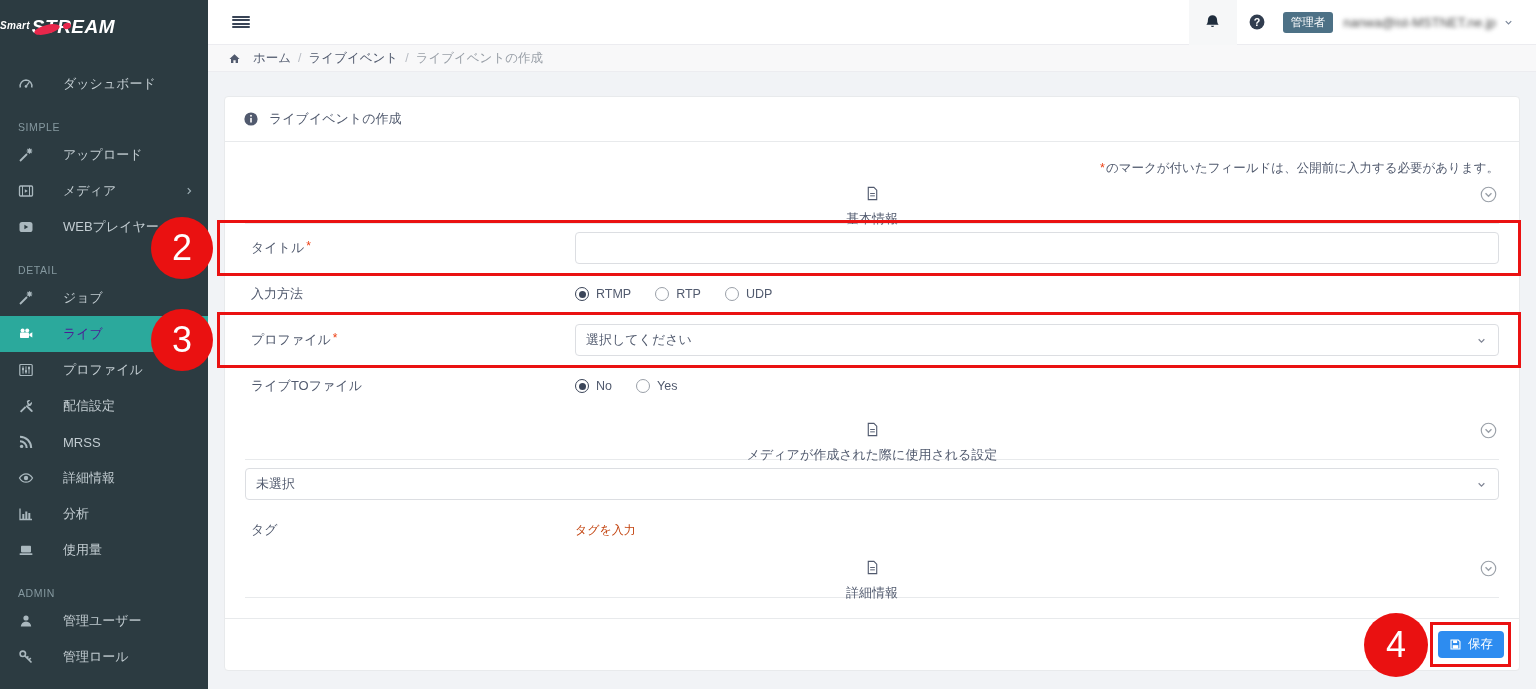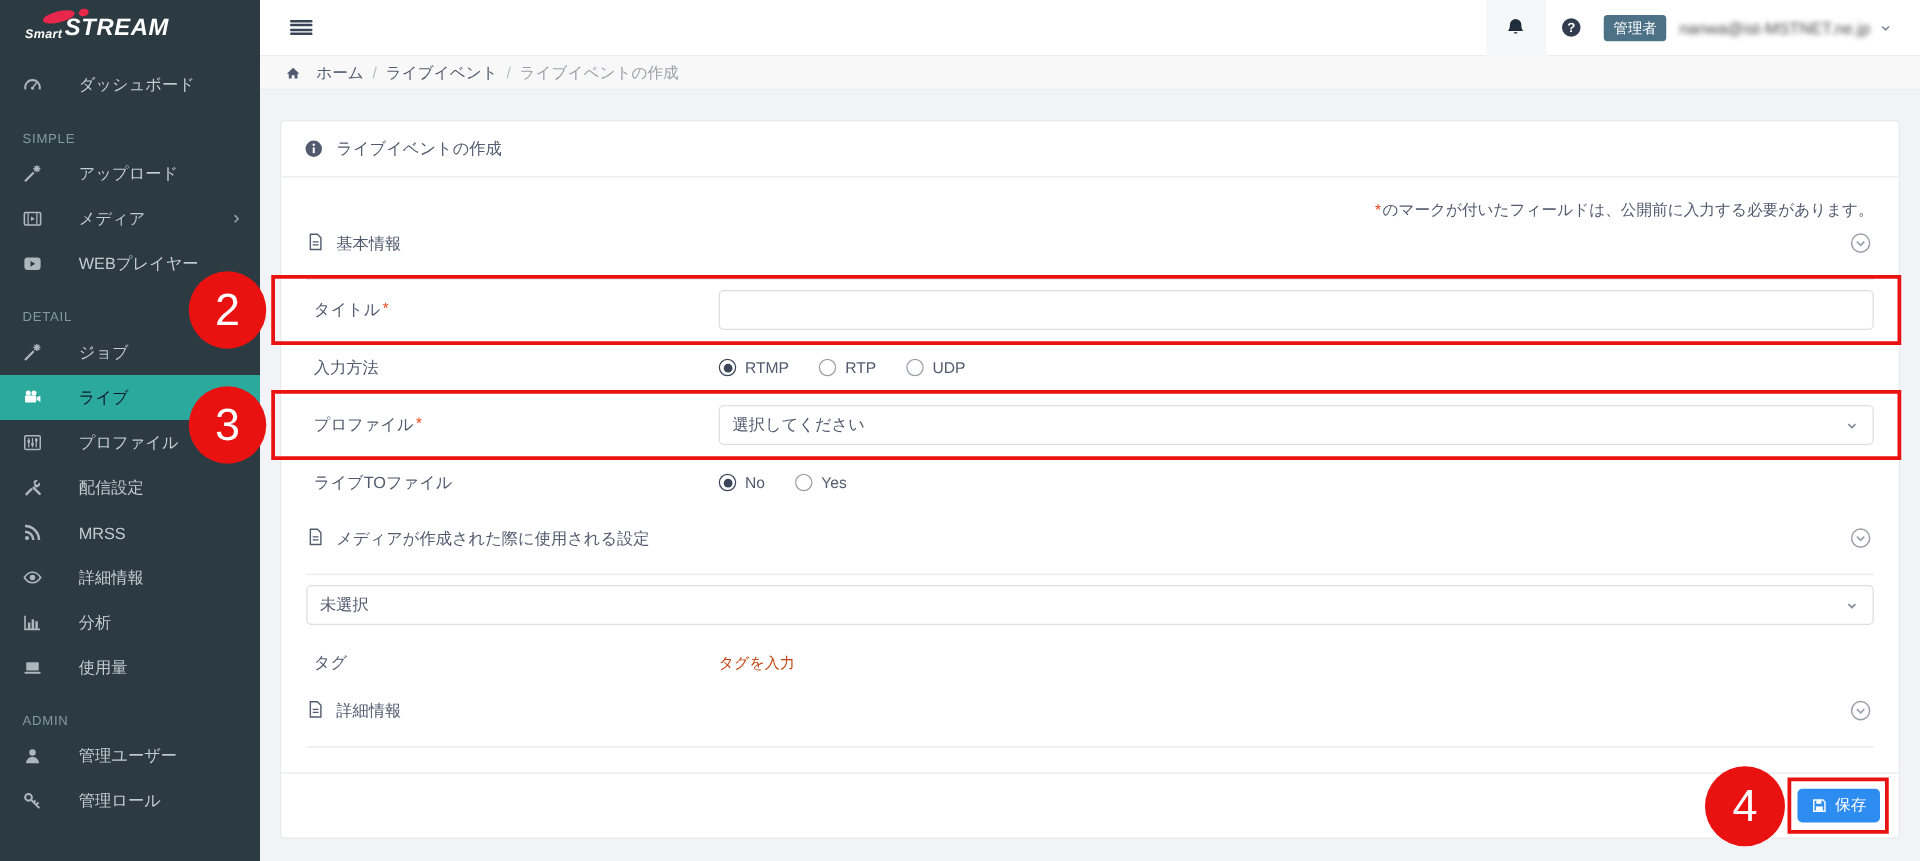--- a/index.html
+++ b/index.html
@@ -6,30 +6,30 @@
     --sb-bg:#2c3b41; --sb-text:#c2ccd1; --sb-muted:#8699a0; --teal:#2ba99c;
     --red:#ea1111; --blue:#2d8cf0; --ink:#515a6e; --border:#e8eaec; --ctl-border:#dcdee2;
     --page-bg:#f1f3f6; --muted:#9aa0a8;
   }
   *{margin:0;padding:0;box-sizing:border-box;font-family:"Liberation Sans","DejaVu Sans",sans-serif;}
   body{width:1536px;height:689px;overflow:hidden;background:var(--page-bg);}
   .app{display:flex;width:1536px;height:689px;}
 
   
   .sidebar{width:208px;min-width:208px;height:689px;background:var(--sb-bg);color:var(--sb-text);position:relative;z-index:5;}
-  .logo{height:46px;display:flex;align-items:center;padding-left:20px;position:relative;}
+  .logo{height:46px;display:flex;align-items:flex-start;position:relative;margin-top:16px;}
   .logo-smart{color:#fff;font-style:italic;font-size:10px;font-weight:700;letter-spacing:.3px;margin-right:2px;position:relative;top:4px;}
   .logo-stream{color:#fff;font-style:italic;font-size:19px;font-weight:700;letter-spacing:.5px;}
   .logo-swoosh{position:absolute;left:34px;top:9px;width:26px;height:9px;background:#e8274b;border-radius:50%;transform:rotate(-14deg);}
   .logo-dot{position:absolute;left:63px;top:7px;width:8px;height:6px;background:#e8274b;border-radius:50%;transform:rotate(-14deg);}
   .nav{padding-top:4px;}
   .nav-sec-label{height:20px;margin-top:15px;padding-left:18px;font-size:10.5px;letter-spacing:.6px;color:var(--sb-muted);display:flex;align-items:center;}
   .nav-item{height:36px;display:flex;align-items:center;padding-left:18px;gap:29px;font-size:13px;cursor:pointer;position:relative;}
   .nav-item .ico{width:16px;height:16px;flex:0 0 16px;display:inline-flex;color:#aab8be;}
-  .nav-item.active{background:var(--teal);color:#0f172a;}
+  .nav-item.active{background:var(--teal);color:#4c1d95;}
   .nav-item.active .ico{color:#fff;}
   .nav-caret{position:absolute;right:14px;top:50%;transform:translateY(-50%);width:10px;height:10px;color:#9fb0b6;}
 
   
   .main{flex:1;display:flex;flex-direction:column;background:var(--page-bg);}
   .topbar{height:45px;background:#fff;border-bottom:1px solid #ececf0;display:flex;align-items:center;padding:0 22px 0 24px;}
   .hamburger{width:18px;height:13px;display:flex;flex-direction:column;justify-content:space-between;cursor:pointer;}
   .hamburger i{display:block;height:2px;background:#394456;border-radius:1px;}
   .topbar-right{margin-left:auto;display:flex;align-items:center;}
   .bell-wrap{width:48px;height:45px;display:flex;align-items:center;justify-content:center;background:#f6f7f8;cursor:pointer;}
@@ -44,21 +44,21 @@
   .crumb a, .crumb{color:var(--ink);text-decoration:none;display:inline-flex;align-items:center;gap:12px;}
 
   .content{flex:1;padding:24px 16px 0 16px;background:var(--page-bg);}
 
   
   .card{background:#fff;border:1px solid var(--border);border-radius:4px;position:relative;}
   .card-header{height:45px;border-bottom:1px solid var(--border);display:flex;align-items:center;gap:10px;padding:0 18px;font-size:13px;color:var(--ink);}
   .card-body{padding:8px 20px 0 20px;}
   .note-row{height:36px;display:flex;align-items:center;justify-content:flex-end;font-size:12.5px;color:var(--ink);}
   .note-row .req{color:#ed4014;margin-right:1px;}
-  .sec-header{height:38px;display:flex;align-items:flex-start;gap:9px;border-bottom:1px solid var(--border);font-size:13px;color:var(--ink);position:relative;}
+  .sec-header{height:38px;display:flex;align-items:center;gap:9px;border-bottom:1px solid var(--border);font-size:13px;color:var(--ink);position:relative;flex-direction:column;}
   .sec-header .chev{position:absolute;right:2px;width:17px;height:17px;cursor:pointer;}
   .sec-gap{margin-top:14px;}
   .sec-gap-sm{margin-top:8px;}
   .frow{display:flex;align-items:center;min-height:44px;position:relative;}
   .frow.tall{min-height:48px;}
   .flabel{width:330px;font-size:13px;color:var(--ink);padding-left:6px;}
   .flabel .req{color:#ed4014;margin-left:2px;font-size:12px;vertical-align:top;}
   .fctrl{flex:1;display:flex;align-items:center;}
   .text-input{width:100%;height:32px;border:1px solid var(--ctl-border);border-radius:4px;padding:0 10px;font-size:13px;color:var(--ink);outline:none;background:#fff;}
   .select{width:100%;height:32px;border:1px solid var(--ctl-border);border-radius:4px;display:flex;align-items:center;padding:0 10px;font-size:13px;color:var(--ink);cursor:pointer;background:#fff;}

